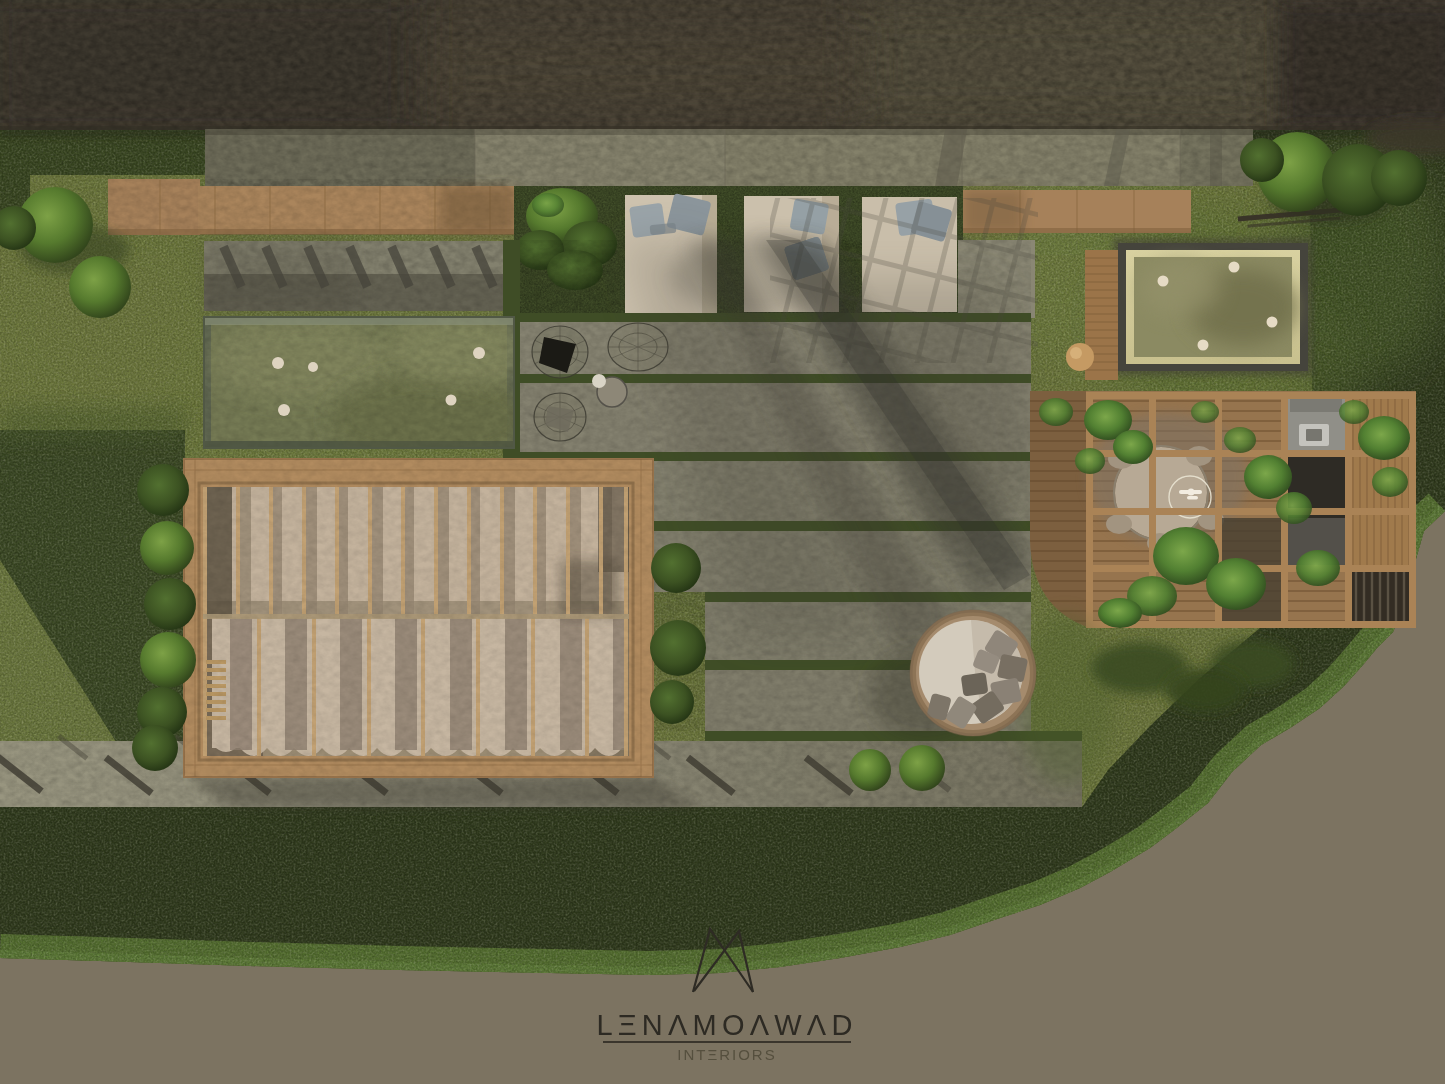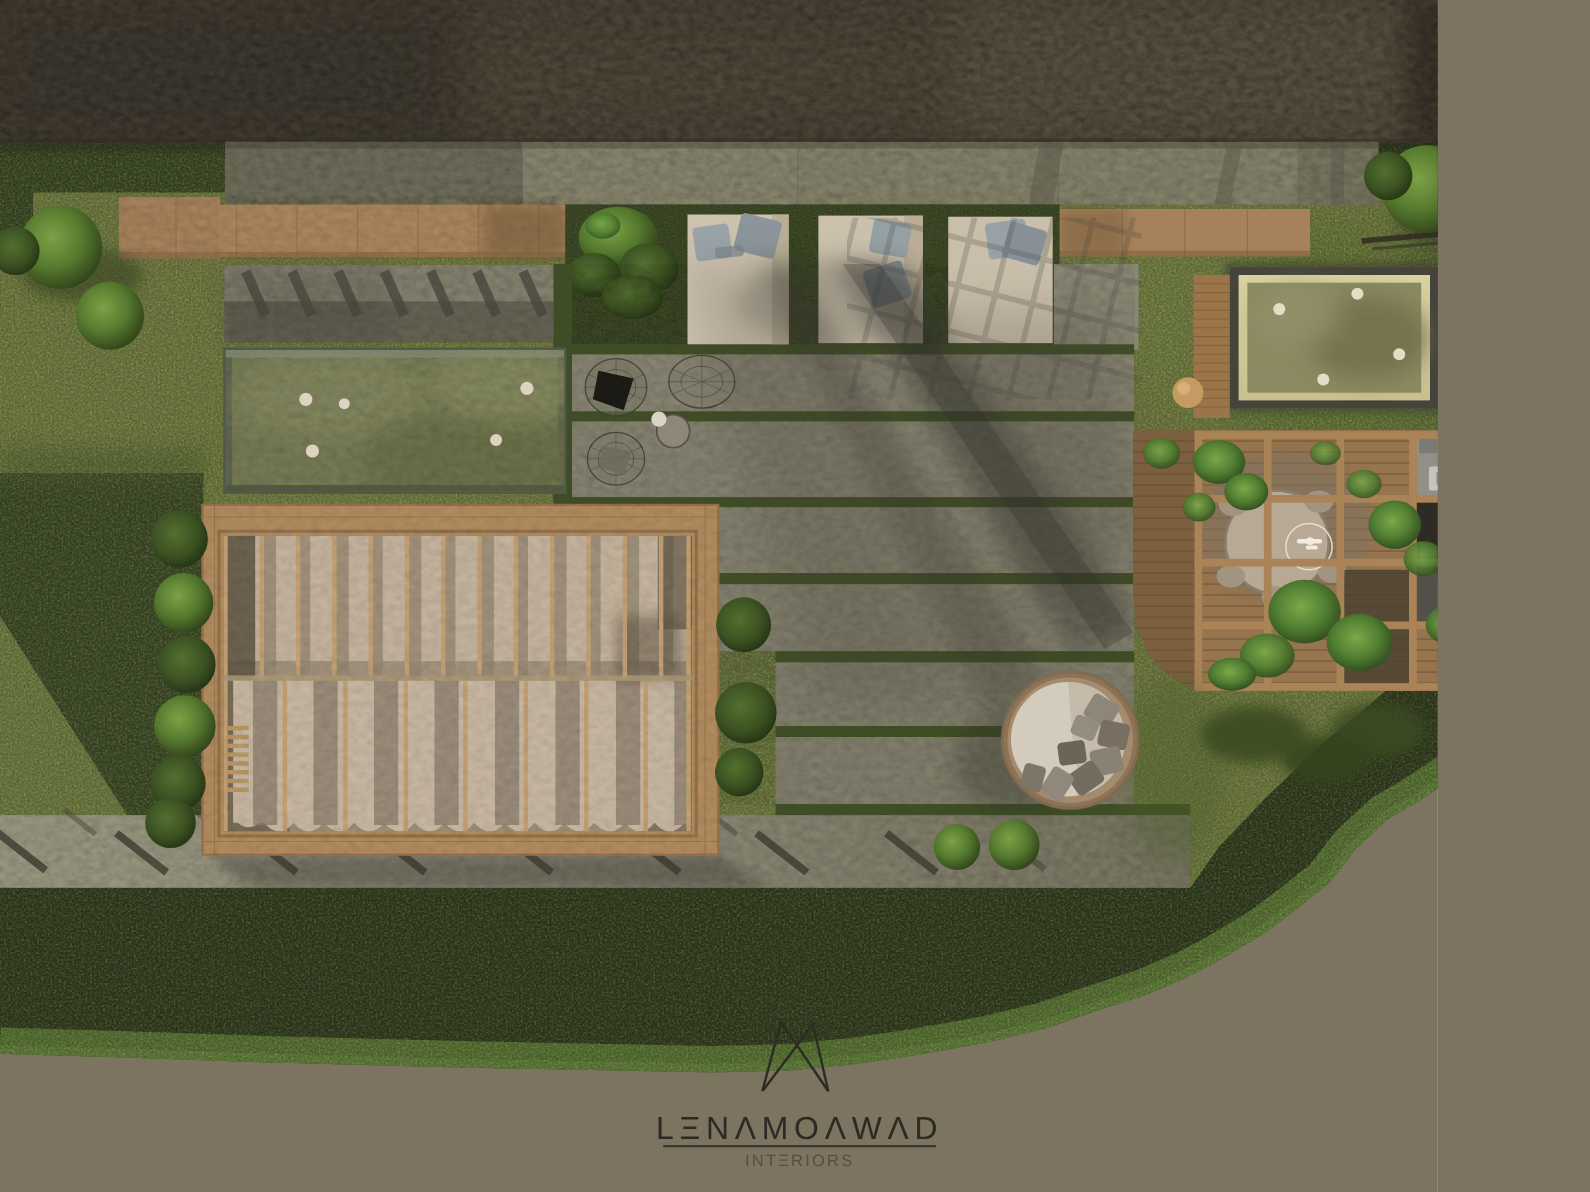--- a/index.html
+++ b/index.html
@@ -1,16 +1,16 @@
 <!DOCTYPE html>
 <html><head>
 <meta charset="utf-8">
 <style>
 html,body{margin:0;padding:0;background:#7c7361}
-#c{position:relative;width:1307px;height:1084px;overflow:hidden;background:#fde047;font-family:"Liberation Sans",sans-serif}
+#c{position:relative;width:1445px;height:1084px;overflow:hidden;background:#86efac;font-family:"Liberation Sans",sans-serif}
 svg{position:absolute;top:0;left:0;display:block}
 </style>
 </head>
 <body>
 <div id="c">
 <svg width="1445" height="1084" viewBox="0 0 1445 1084">
 <defs>
 <filter id="b3" x="-60%" y="-60%" width="220%" height="220%">
           <feGaussianBlur stdDeviation="3"></feGaussianBlur>
         </filter>

